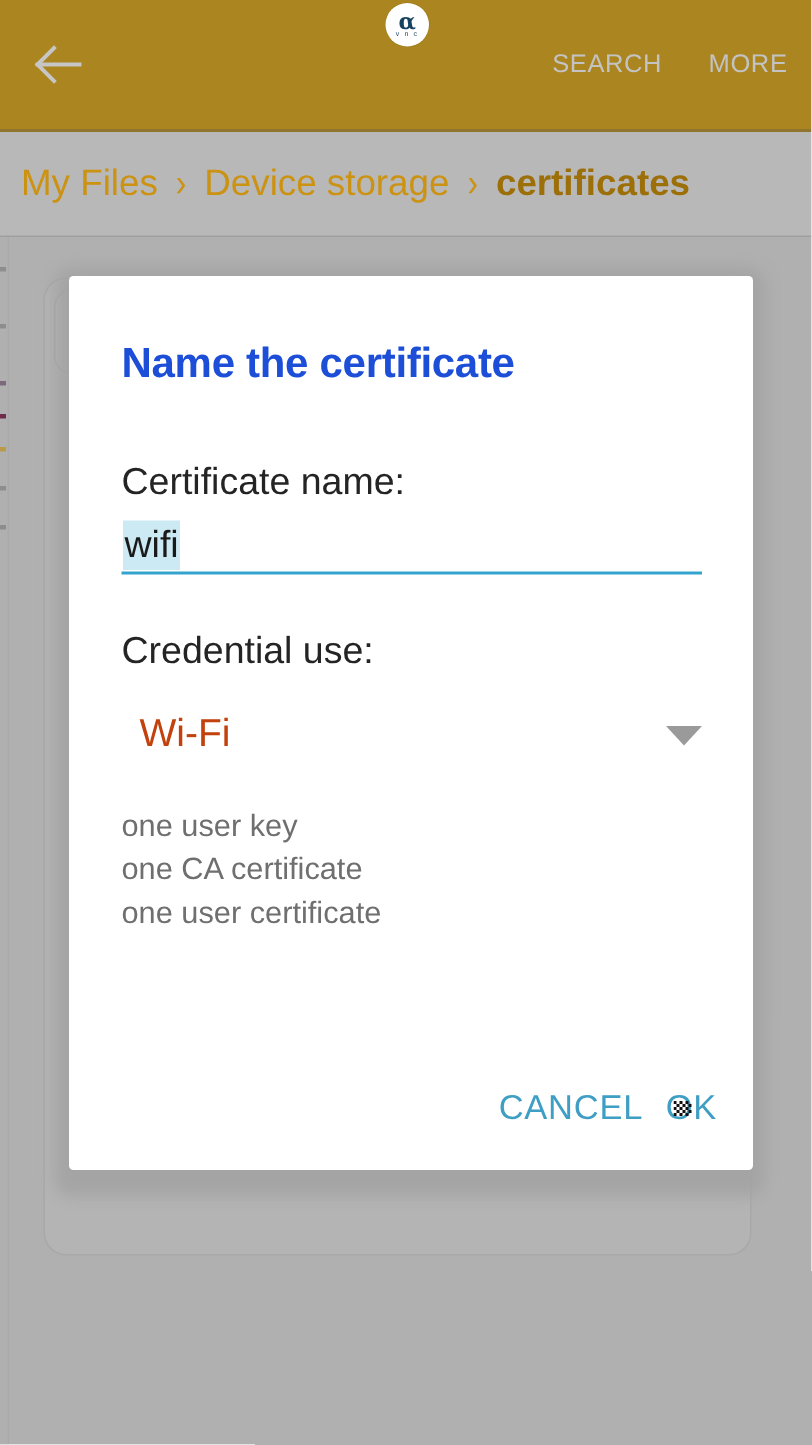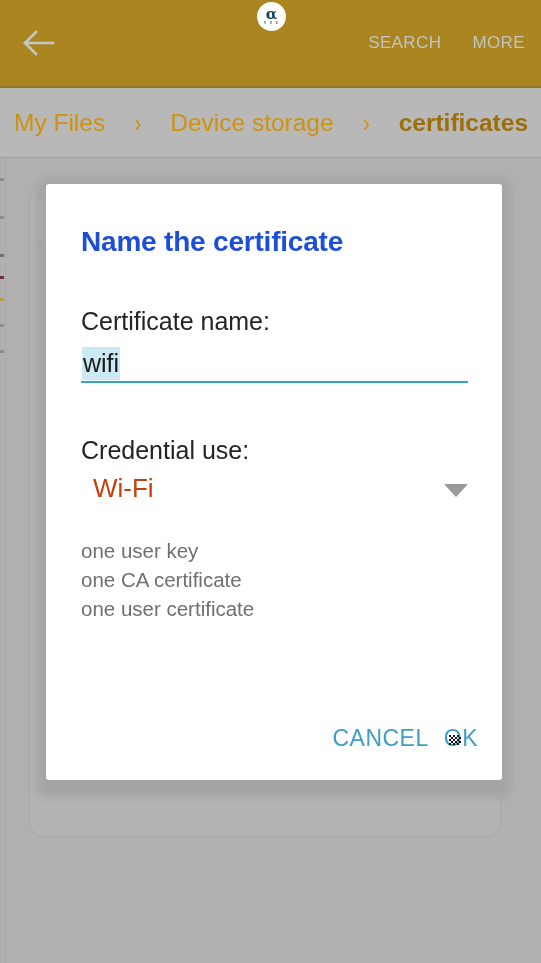--- a/index.html
+++ b/index.html
@@ -115,21 +115,21 @@
     height: 70px;
     background: #b8b8b8;
     display: flex;
     align-items: center;
     box-sizing: border-box;
     padding-left: 14px;
   }
   #breadcrumb {
     display: flex;
     align-items: center;
-    gap: 17px;
+    gap: 0;
     white-space: nowrap;
   }
   .crumb {
     font-size: 24.5px;
     color: #cc9211;
     cursor: pointer;
     line-height: 30px;
   }
   .crumb.current {
     color: #9c6f08;
@@ -266,21 +266,21 @@
     background: #cceaf4;
     font-size: 25px;
     color: #1a1a1a;
     line-height: 29px;
     pointer-events: none;
   }
 
   #use-label {
     position: absolute;
     left: 35px;
-    top: 251px;
+    top: 235px;
     font-size: 25px;
     color: #242424;
     line-height: 30px;
   }
   #use-select {
     position: absolute;
     left: 35px;
     top: 283px;
     width: 387px;
     height: 44px;

